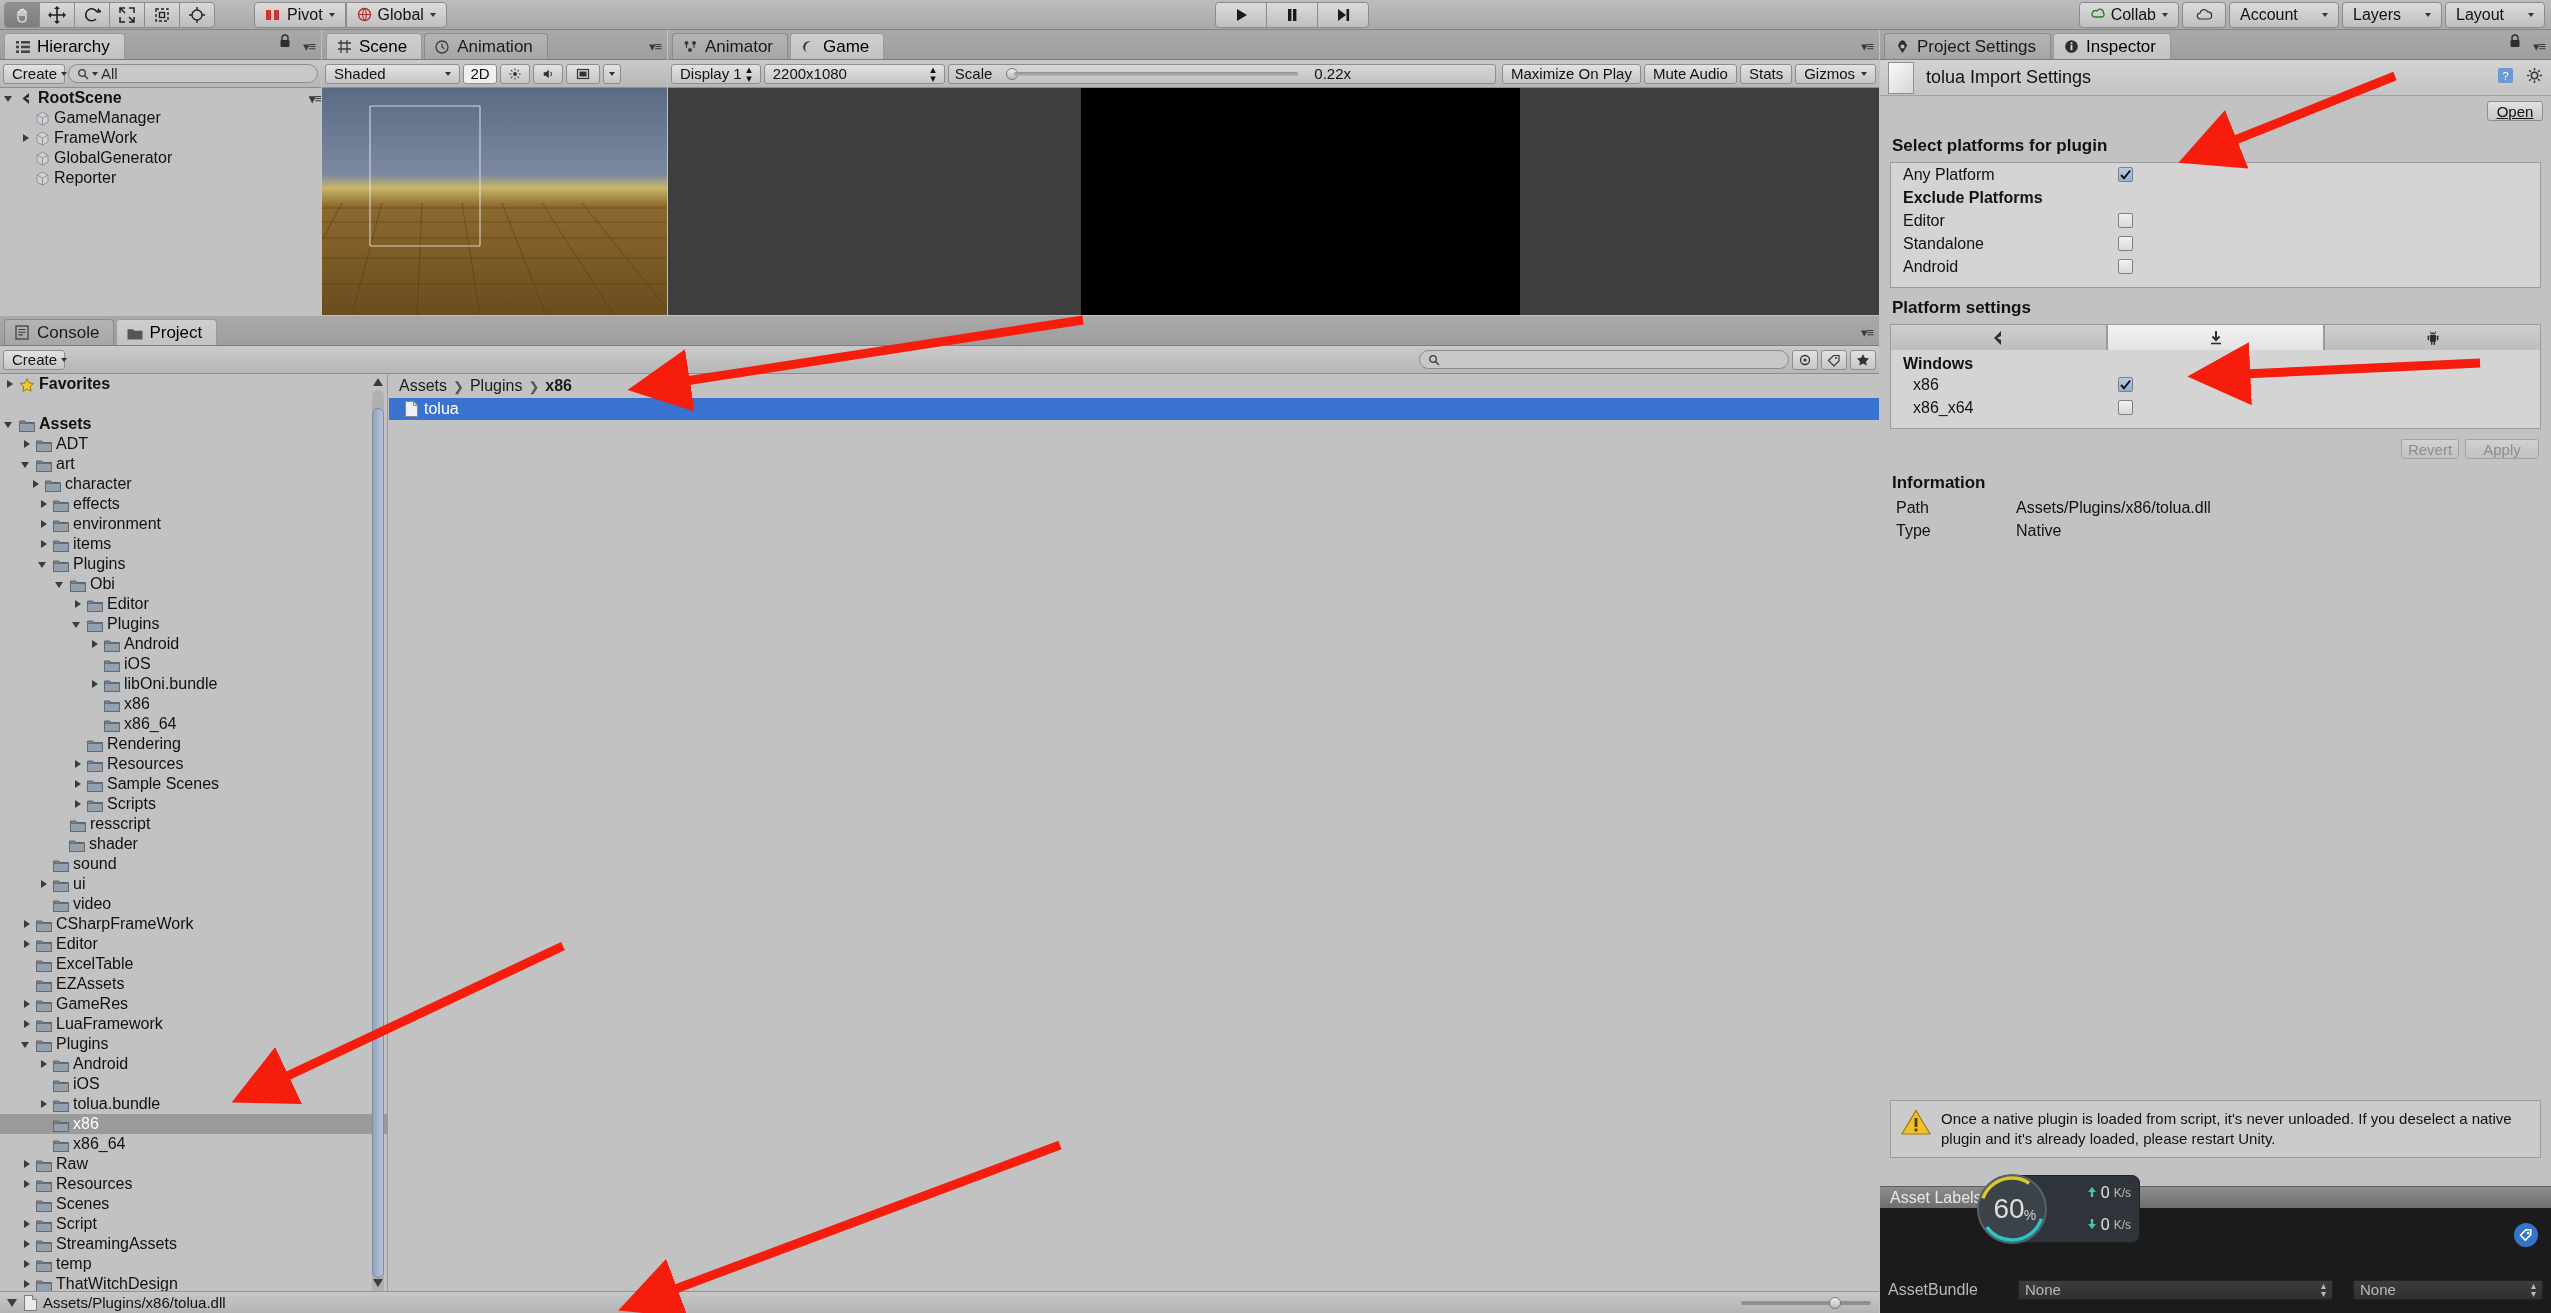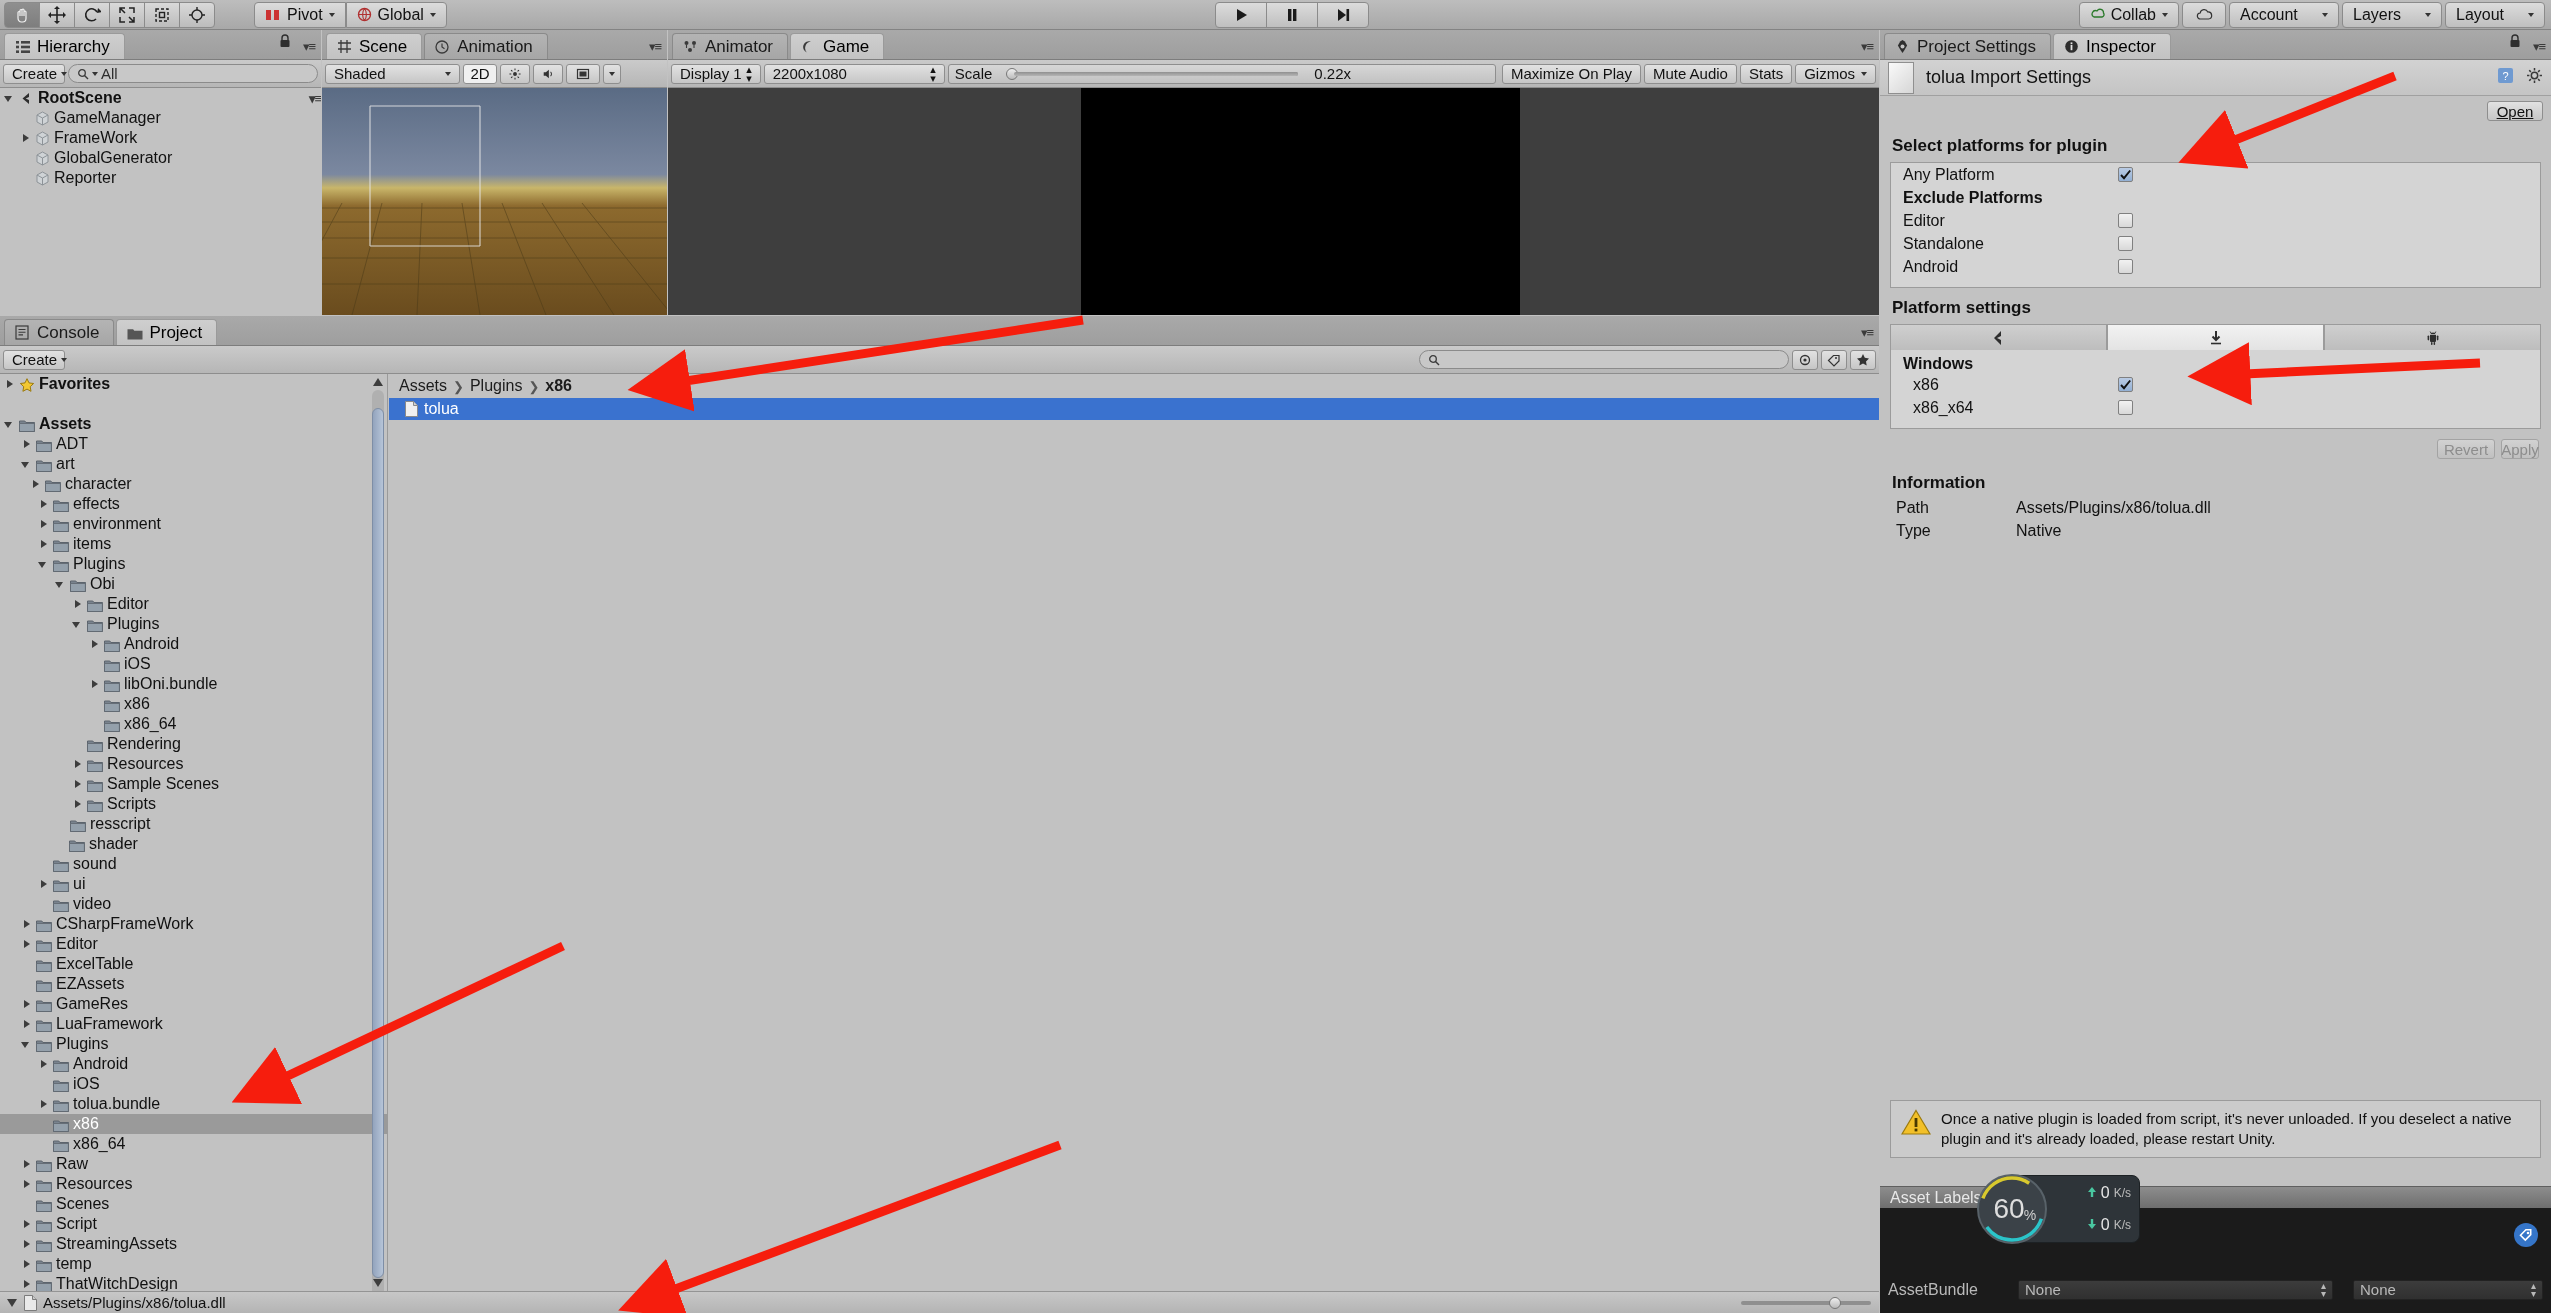--- a/index.html
+++ b/index.html
@@ -1153,21 +1153,21 @@
             <span class="cb"></span>
           </div>
         </div>
       <div style="height:9px;"></div>
     </div>
 
     <div style="display:flex;justify-content:flex-end;gap:6px;padding:10px 12px 0 0;">
       <div class="btn dim" style="width:58px;">
         <span>Revert</span>
       </div>
-      <div class="btn dim" style="width:38px;">
+      <div class="btn dim" style="width:74px;">
         <span>Apply</span>
       </div>
     </div>
 
     <div class="sec-title" style="padding-top:14px;">Information</div>
     <div id="info-rows" style="padding-left:4px;">
         <div class="info-row">
           <span class="k">Path</span>
           <span>Assets/Plugins/x86/tolua.dll</span>
         </div>

